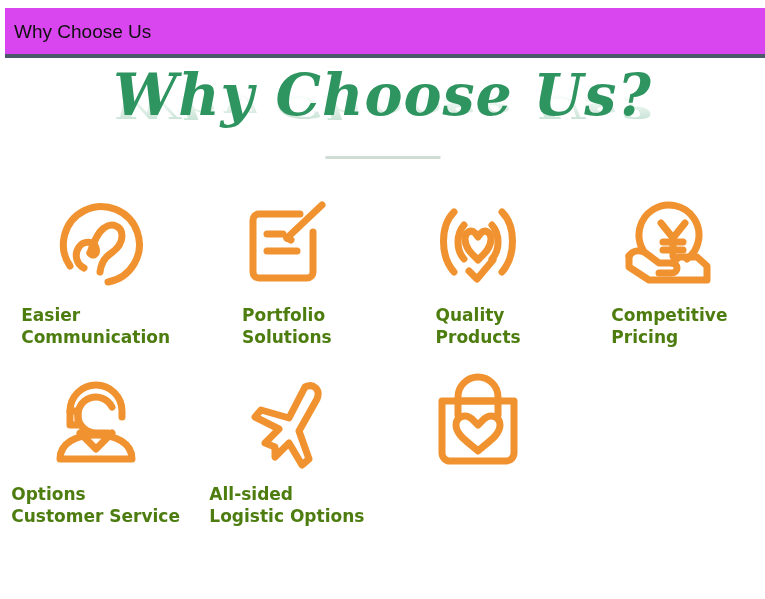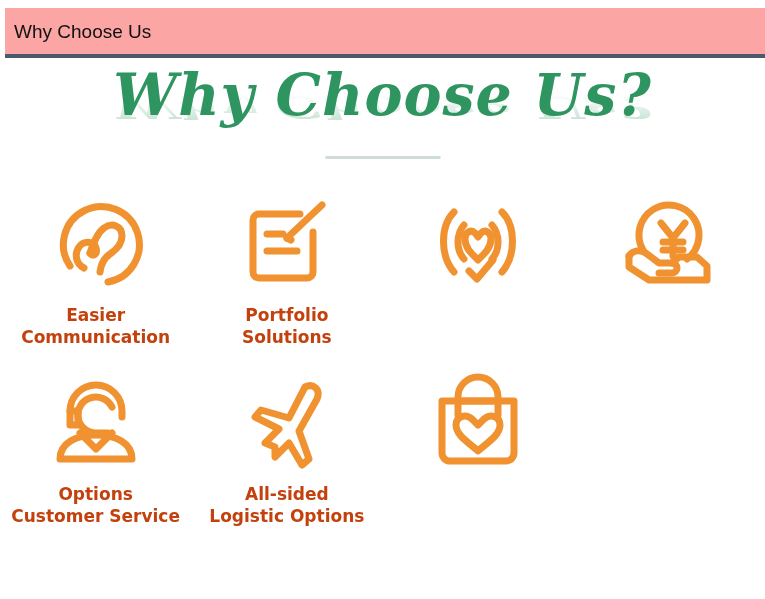--- a/index.html
+++ b/index.html
@@ -15,21 +15,21 @@
     position: relative;
   }
 
   
   #title-bar {
     position: absolute;
     left: 5px;
     top: 8px;
     right: 0px;
     height: 46px;
-    background: #fca5a5;
+    background: #d946ef;
     border-bottom: 4px solid #4a5a6a;
     box-sizing: content-box;
   }
   #title-bar-text {
     position: absolute;
     left: 9px;
     top: 50%;
     transform: translateY(-50%);
     font-size: 19px;
     line-height: 1;
@@ -124,26 +124,25 @@
     height: 108px;
     display: flex;
     align-items: center;
     justify-content: center;
   }
   .feature-icon svg {
     display: block;
   }
   .feature-label {
     margin-top: 6px;
-    text-align: center;
     font-family: "DejaVu Sans", sans-serif;
     font-weight: bold;
     font-size: 17px;
     line-height: 1.32;
-    color: #c2410c;
+    color: #4d7c0f;
     white-space: pre-line;
   }
 </style>
 </head>
 <body>
 
 <div id="title-bar">
   <div id="title-bar-text">Why Choose Us</div>
 </div>
 
@@ -189,34 +188,38 @@
         <div class="feature-icon">
           <svg width="100" height="100" viewBox="0 0 100 100" fill="none" stroke="#F0922F" stroke-width="7" stroke-linecap="round" stroke-linejoin="round">
             <path d="M26 18 C12 32 12 62 26 78"></path>
             <path d="M74 18 C88 32 88 62 74 78"></path>
             <path d="M36 31 C28 40 28 56 36 65"></path>
             <path d="M64 31 C72 40 72 56 64 65"></path>
             <path d="M50 66 C44 60 37 54 37 45 C37 38 43 35 47 39 L50 43 L53 39 C57 35 63 38 63 45 C63 54 56 60 50 66 Z"></path>
             <path d="M41 77 L49 85 L65 66"></path>
           </svg>
         </div>
+        <div class="feature-label">Quality
+Products</div>
       </div>
 
       <div class="feature-cell">
         <div class="feature-icon">
           <svg width="100" height="100" viewBox="0 0 100 100" fill="none" stroke="#F0922F" stroke-width="7" stroke-linecap="round" stroke-linejoin="round">
             <path d="M24 56 A30 30 0 1 1 68 65"></path>
             <path d="M42 29 L54 44 L66 29"></path>
             <path d="M54 44 V62"></path>
             <path d="M44 48 H64"></path>
             <path d="M44 56 H64"></path>
             <path d="M10 62 C14 56 22 55 28 60 L40 69 H53 A5 5 0 0 1 53 79 H40"></path>
             <path d="M53 69 L60 63 H78 L88 72 V86 H30 L10 73 V62"></path>
           </svg>
         </div>
+        <div class="feature-label">Competitive
+Pricing</div>
       </div>
 
     </div>
 
     <div class="feature-row">
 
 
       <div class="feature-cell">
         <div class="feature-icon">
           <svg width="100" height="100" viewBox="0 0 100 100" fill="none" stroke="#F0922F" stroke-width="7" stroke-linecap="round" stroke-linejoin="round">

